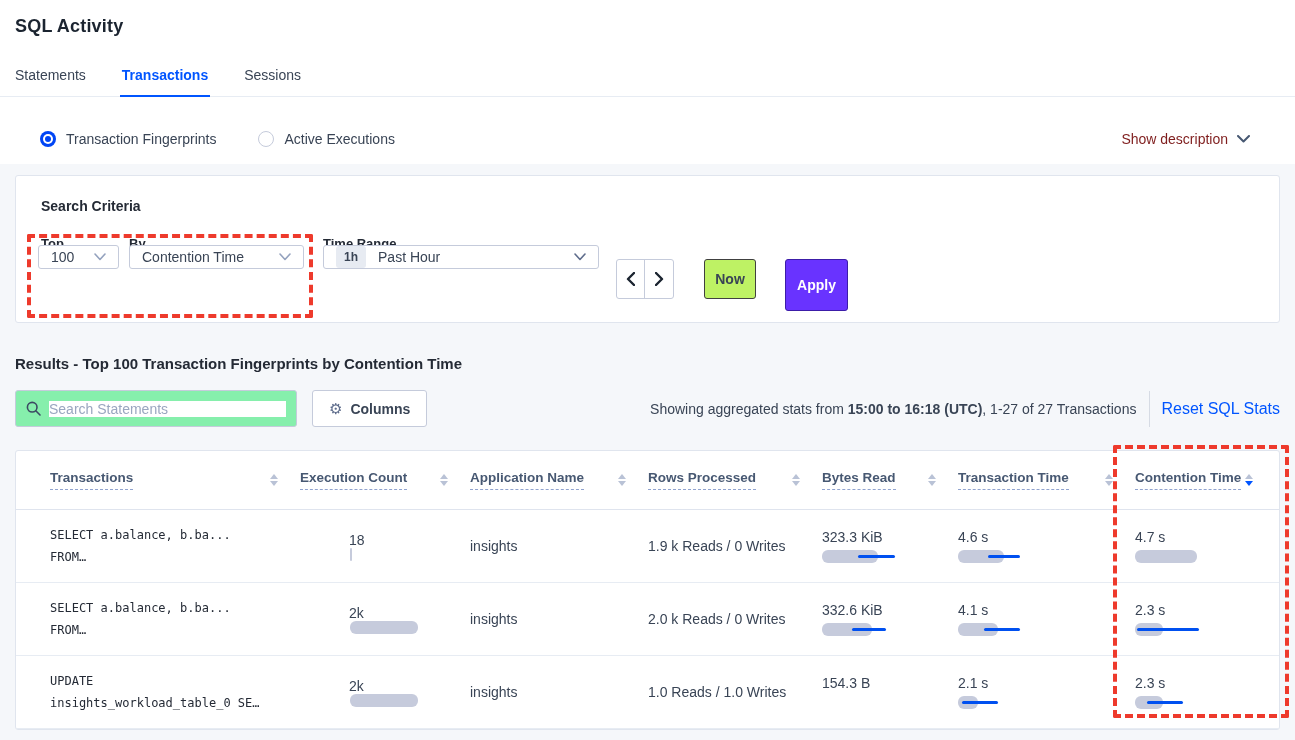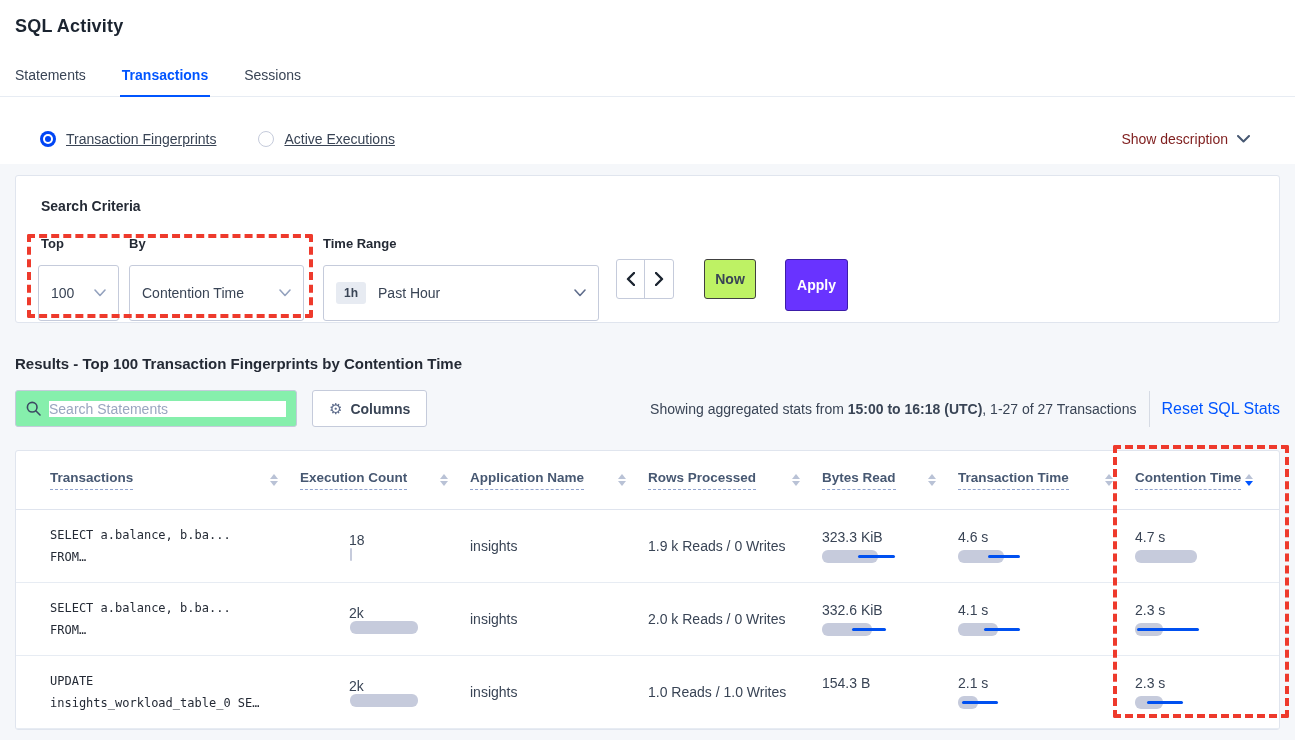--- a/index.html
+++ b/index.html
@@ -16,28 +16,28 @@
 
   
   .page-bg { background:#f5f7fa; height:643px; }
 
   .fingerprint-bar { background:#fff; margin-top:16px; height:51px; display:flex; align-items:center; padding:0 45px 0 40px; }
   .radio-opt { display:flex; align-items:center; gap:10px; margin-right:42px; cursor:pointer; }
   .radio-on { width:16px; height:16px; border-radius:50%; background:#0045f5; display:flex; align-items:center; justify-content:center; }
   .radio-on .mid { width:10px; height:10px; border-radius:50%; background:#fff; display:flex; align-items:center; justify-content:center; }
   .radio-on .dot { width:6px; height:6px; border-radius:50%; background:#0045f5; }
   .radio-off { width:16px; height:16px; border-radius:50%; background:#fff; border:1px solid #c5cbdb; }
-  .radio-label { font-size:14px; color:#394455;text-decoration:underline; }
+  .radio-label { font-size:14px; color:#394455; }
   .show-desc { margin-left:auto; display:flex; align-items:center; gap:9px; font-size:14px; color:#7f1d1d; cursor:pointer; }
 
   
   .criteria-card { position:relative; background:#fff; border:1px solid #e0e5ee; border-radius:3px; margin:11px 15px 0 15px; height:148px; }
   .criteria-heading { position:absolute; left:25px; top:22px; font-size:14px; font-weight:700; color:#242a35; }
   .ctl-label { position:absolute; font-size:13px; font-weight:700; color:#242a35; }
-  .select-box { position:absolute; top:89px; height:56px; background:#fff; border:1px solid #c5cbdb; border-radius:3px;
+  .select-box { position:absolute; top:69px; height:24px; background:#fff; border:1px solid #c5cbdb; border-radius:3px;
     display:flex; align-items:center; padding:0 12px; font-size:14px; color:#394455; cursor:pointer; }
   .select-box .chev { margin-left:auto; }
   .badge-1h { background:#e7ebf2; border-radius:3px; font-size:12px; font-weight:700; color:#394455; padding:4px 8px; margin-right:12px; }
   .arrow-group { position:absolute; left:600px; top:83px; width:58px; height:40px; border:1px solid #c5cbdb; border-radius:3px; display:flex; background:#fff; }
   .arrow-btn { width:50%; display:flex; align-items:center; justify-content:center; cursor:pointer; }
   .arrow-btn:first-child { border-right:1px solid #c5cbdb; }
   .now-btn { position:absolute; left:688px; top:83px; width:52px; height:40px; border:1px solid #404040; border-radius:3px; background:#bef264;
     display:flex; align-items:center; justify-content:center; font-size:14px; font-weight:600; color:#394455; cursor:pointer; }
   .apply-btn { position:absolute; left:769px; top:83px; width:63px; height:52px; border:1px solid #3c1da8; border-radius:3px; background:#6933ff;
     display:flex; align-items:center; justify-content:center; font-size:14px; font-weight:700; color:#fff; cursor:pointer; }

